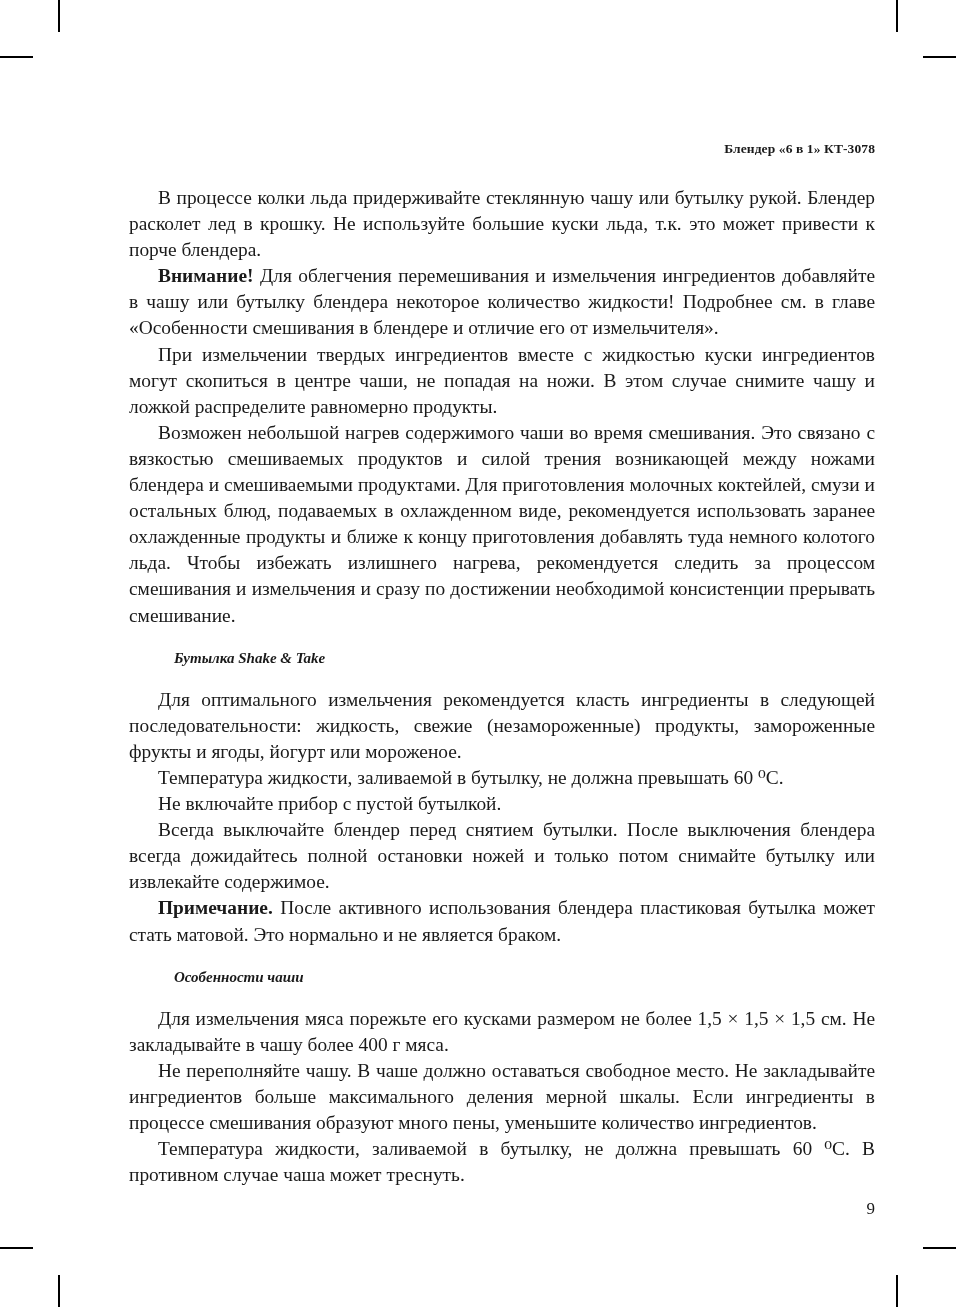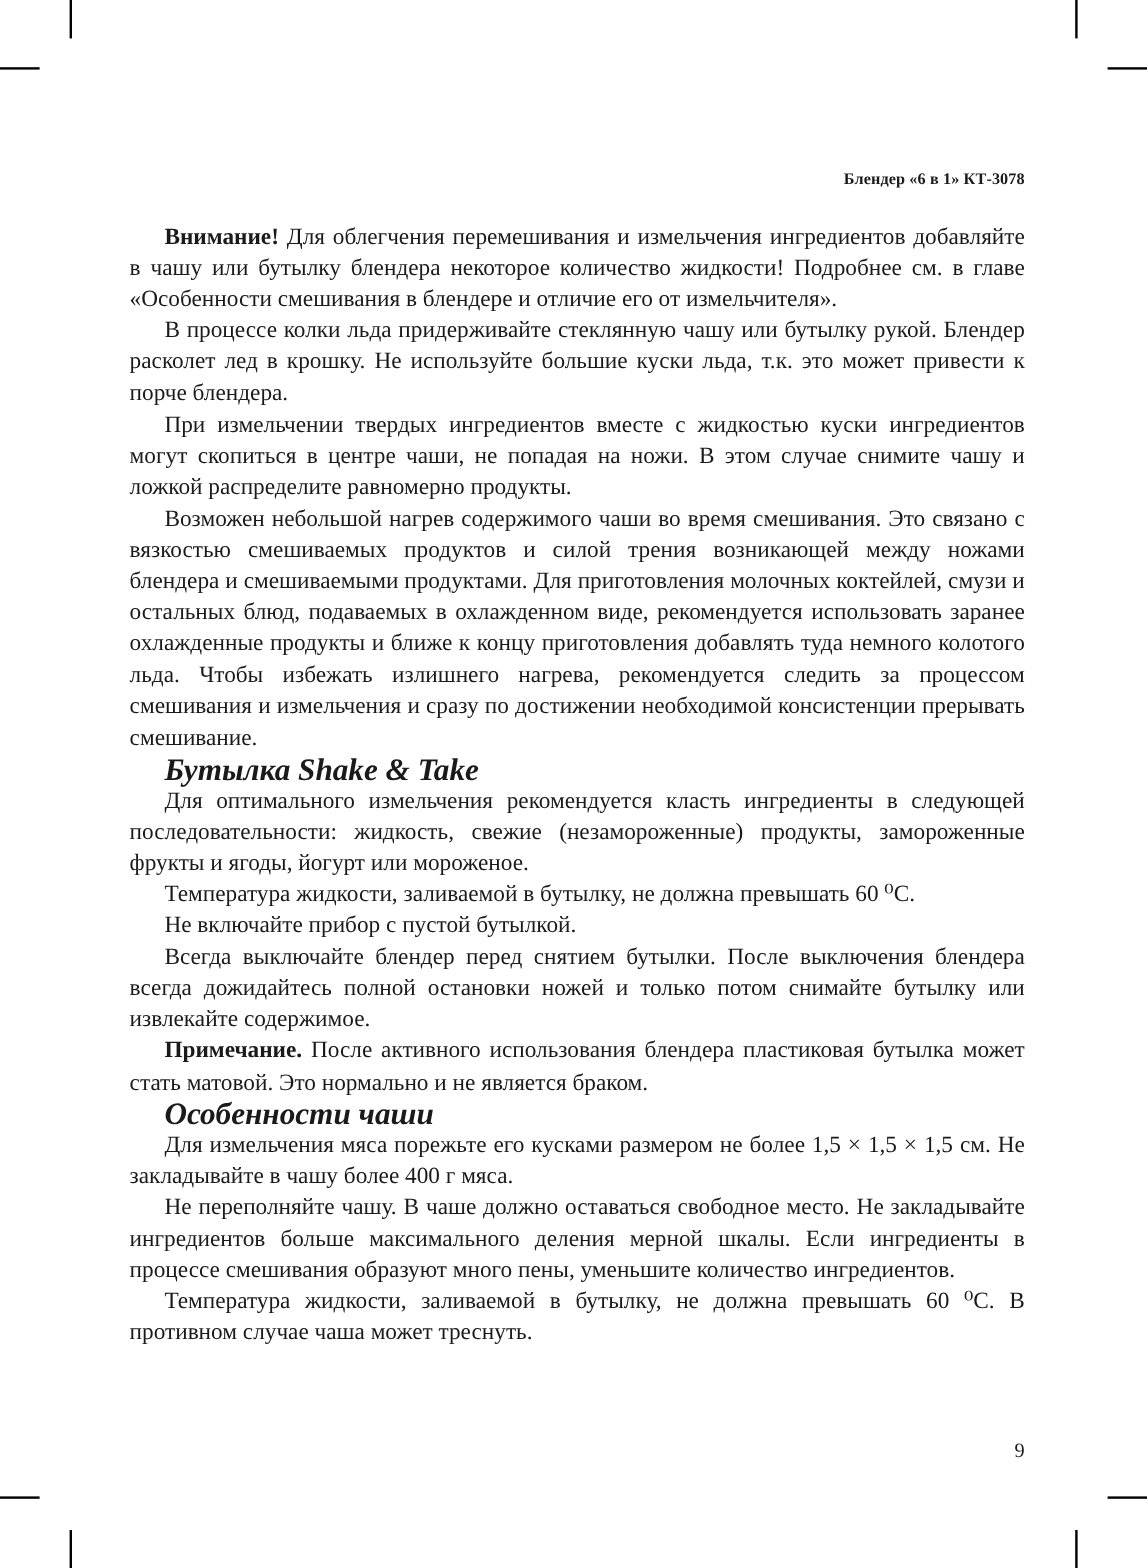--- a/index.html
+++ b/index.html
@@ -30,21 +30,21 @@
   .crop-tr-h { right: 0px;  top: 56px; }
   .crop-tr-v { right: 58px; top: 0px; }
   .crop-bl-h { left: 0px;   bottom: 58px; }
   .crop-bl-v { left: 58px;  bottom: 0px; }
   .crop-br-h { right: 0px;  bottom: 58px; }
   .crop-br-v { right: 58px; bottom: 0px; }
 
   
   .page {
     position: absolute;
-    left: 108px;
+    left: 129px;
     top: 0;
     width: 746px;
     height: 976px;
   }
 
   .running-head {
     position: absolute;
     top: 141px;
     right: 0;
     width: 100%;
@@ -66,22 +66,22 @@
     margin: 0;
     font-size: 19.4px;
     line-height: 26.1px;
     text-align: justify;
     text-justify: inter-word;
     text-indent: 29px;
     hyphens: manual;
   }
 
   h3.subhead {
-    margin: 0;
-    font-size: 26px;
+    margin: 16px;
+    font-size: 15px;
     line-height: 26.1px;
     font-weight: bold;
     font-style: italic;
     text-indent: 29px;
     text-align: left;
   }
 
   .lead {
     font-weight: bold;
   }
@@ -104,22 +104,22 @@
 <div class="crop crop-h crop-bl-h"></div>
 <div class="crop crop-v crop-bl-v"></div>
 <div class="crop crop-h crop-br-h"></div>
 <div class="crop crop-v crop-br-v"></div>
 
 <div class="page">
 
   <div class="running-head">Блендер «6 в 1» КТ-3078</div>
 
   <div class="body-copy">
+      <p class="para">В процессе колки льда придерживайте стеклянную чашу или бутылку рукой. Блендер расколет лед в крошку. Не используйте большие куски льда, т.к. это может привести к порче блендера.</p>
       <p class="para"><span class="lead">Внимание!</span><span> Для облегчения перемешивания и измельчения ингредиентов добавляйте в чашу или бутылку блендера некоторое количество жидкости! Подробнее см. в главе «Особенности смешивания в блендере и отличие его от измельчителя».</span></p>
-      <p class="para">В процессе колки льда придерживайте стеклянную чашу или бутылку рукой. Блендер расколет лед в крошку. Не используйте большие куски льда, т.к. это может привести к порче блендера.</p>
       <p class="para">При измельчении твердых ингредиентов вместе с жидкостью куски ингредиентов могут скопиться в центре чаши, не попадая на ножи. В этом случае снимите чашу и ложкой распределите равномерно продукты.</p>
       <p class="para">Возможен небольшой нагрев содержимого чаши во время смешивания. Это связано с вязкостью смешиваемых продуктов и силой трения возникающей между ножами блендера и смешиваемыми продуктами. Для приготовления молочных коктейлей, смузи и остальных блюд, подаваемых в охлажденном виде, рекомендуется использовать заранее охлажденные продукты и ближе к концу приготовления добавлять туда немного колотого льда. Чтобы избежать излишнего нагрева, рекомендуется следить за процессом смешивания и измельчения и сразу по достижении необходимой консистенции прерывать смешивание.</p>
       <h3 class="subhead">Бутылка Shake &amp; Take</h3>
       <p class="para">Для оптимального измельчения рекомендуется класть ингредиенты в следующей последовательности: жидкость, свежие (незамороженные) продукты, замороженные фрукты и ягоды, йогурт или мороженое.</p>
       <p class="para">Температура жидкости, заливаемой в бутылку, не должна превышать 60 ⁰С.</p>
       <p class="para">Не включайте прибор с пустой бутылкой.</p>
       <p class="para">Всегда выключайте блендер перед снятием бутылки. После выключения блендера всегда дожидайтесь полной остановки ножей и только потом снимайте бутылку или извлекайте содержимое.</p>
       <p class="para"><span class="lead">Примечание.</span><span> После активного использования блендера пластиковая бутылка может стать матовой. Это нормально и не является браком.</span></p>
       <h3 class="subhead">Особенности чаши</h3>
       <p class="para">Для измельчения мяса порежьте его кусками размером не более 1,5 × 1,5 × 1,5 см. Не закладывайте в чашу более 400 г мяса.</p>

